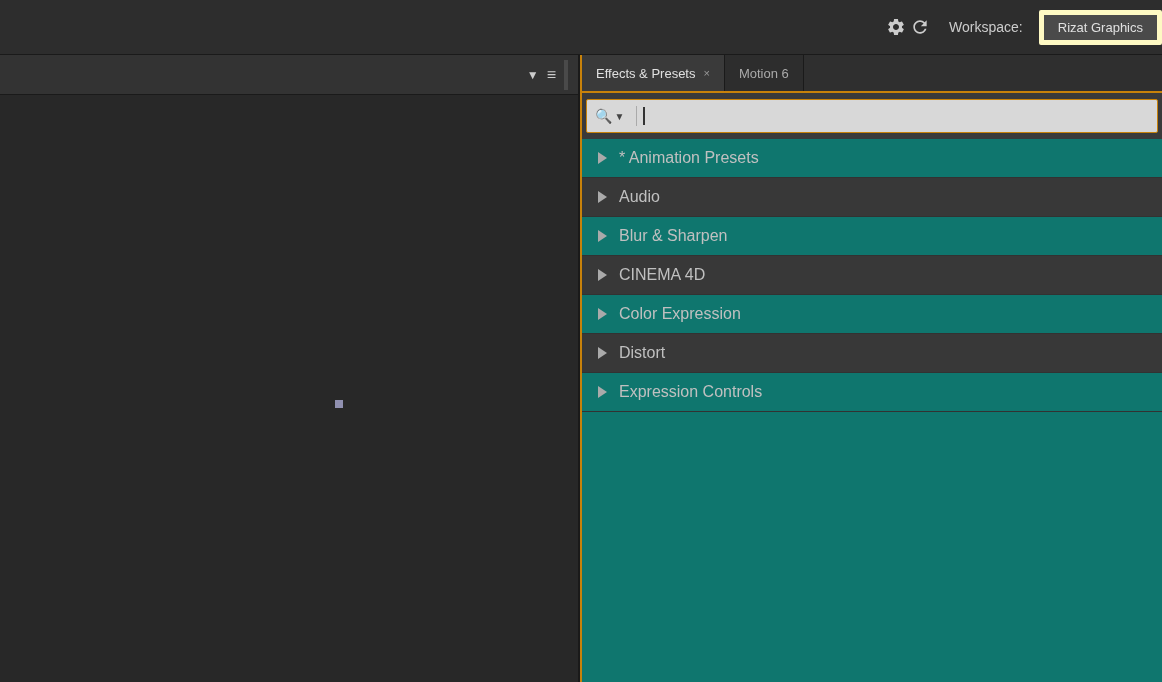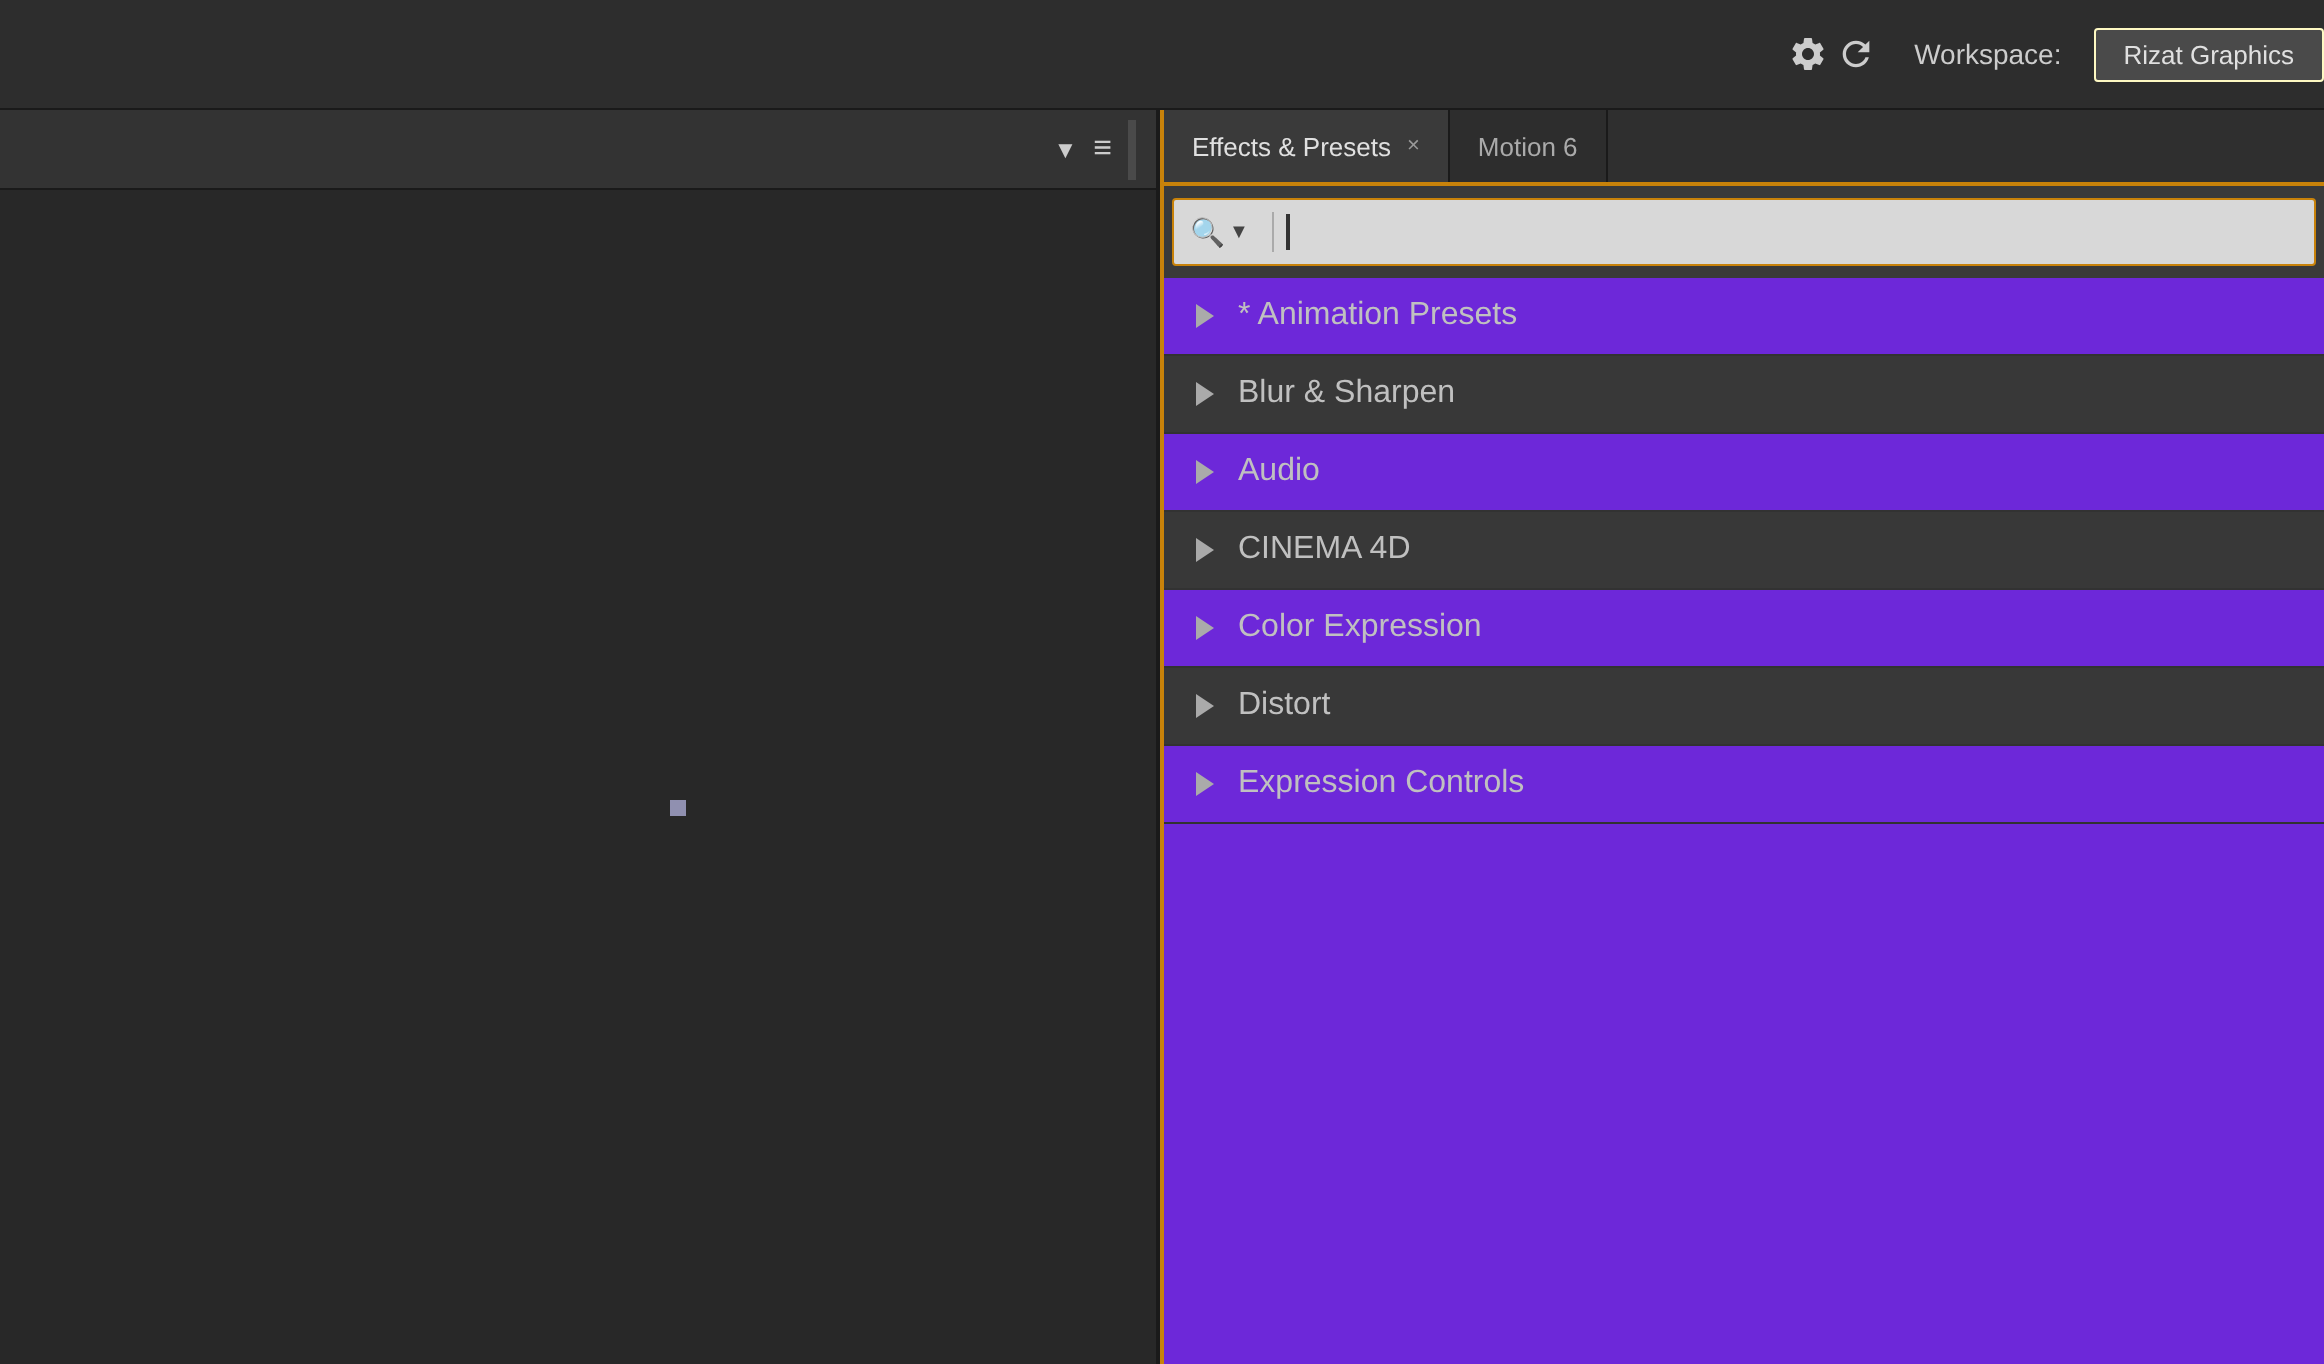--- a/index.html
+++ b/index.html
@@ -53,21 +53,21 @@
     }
 
     .workspace-label {
       color: #cccccc;
       font-size: 14px;
       margin-right: 8px;
     }
 
     .workspace-button {
       background-color: #4a4a4a;
-      border: 1px solid #fef9c3;
+      border: 5px solid #fef9c3;
       color: #e0e0e0;
       padding: 5px 14px;
       font-size: 13px;
       cursor: pointer;
       border-radius: 2px;
     }
 
     
     .main-content {
       display: flex;
@@ -206,21 +206,21 @@
       outline: none;
       font-size: 13px;
       color: #333;
       padding: 0 4px;
     }
 
     
     .effects-list {
       flex: 1;
       overflow-y: auto;
-      background-color: #6d28d9;
+      background-color: #0f766e;
     }
 
     .effect-item {
       display: flex;
       align-items: center;
       padding: 10px 16px;
       font-size: 16px;
       color: #c0c0c0;
       cursor: pointer;
       border-bottom: 1px solid #323232;
@@ -326,28 +326,28 @@
     <div class="effects-list">
 
       <div class="effect-item">
         <div class="triangle"></div>
         <span class="effect-label">* Animation Presets</span>
       </div>
 
 
       <div class="effect-item">
         <div class="triangle"></div>
+        <span class="effect-label">Audio</span>
+      </div>
+
+      <div class="effect-item">
+        <div class="triangle"></div>
         <span class="effect-label">Blur &amp; Sharpen</span>
       </div>
 
-      <div class="effect-item">
-        <div class="triangle"></div>
-        <span class="effect-label">Audio</span>
-      </div>
-
 
       <div class="effect-item">
         <div class="triangle"></div>
         <span class="effect-label">CINEMA 4D</span>
       </div>
 
       <div class="effect-item">
         <div class="triangle"></div>
         <span class="effect-label">Color Expression</span>
       </div>

